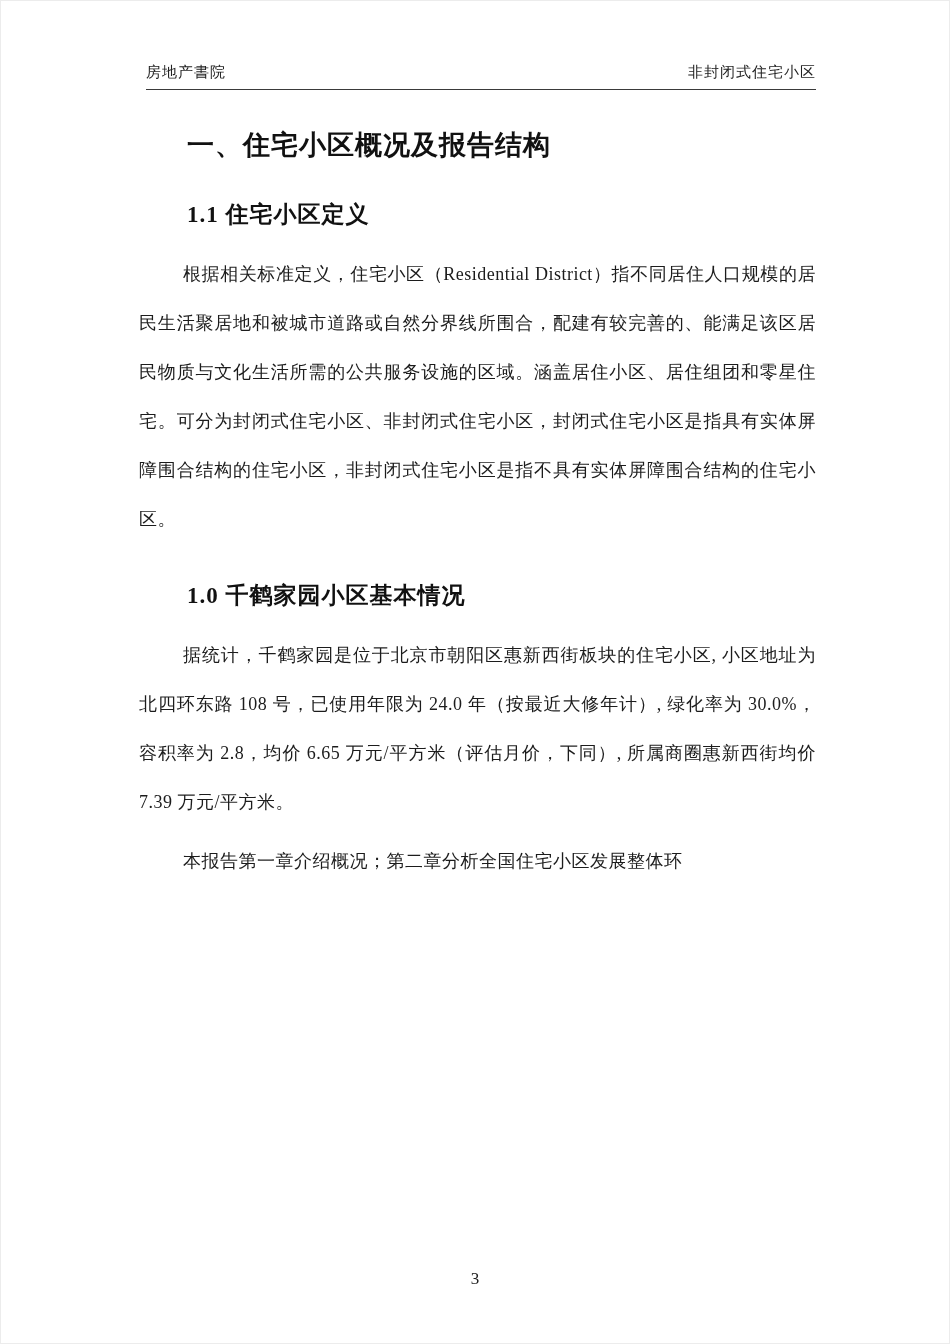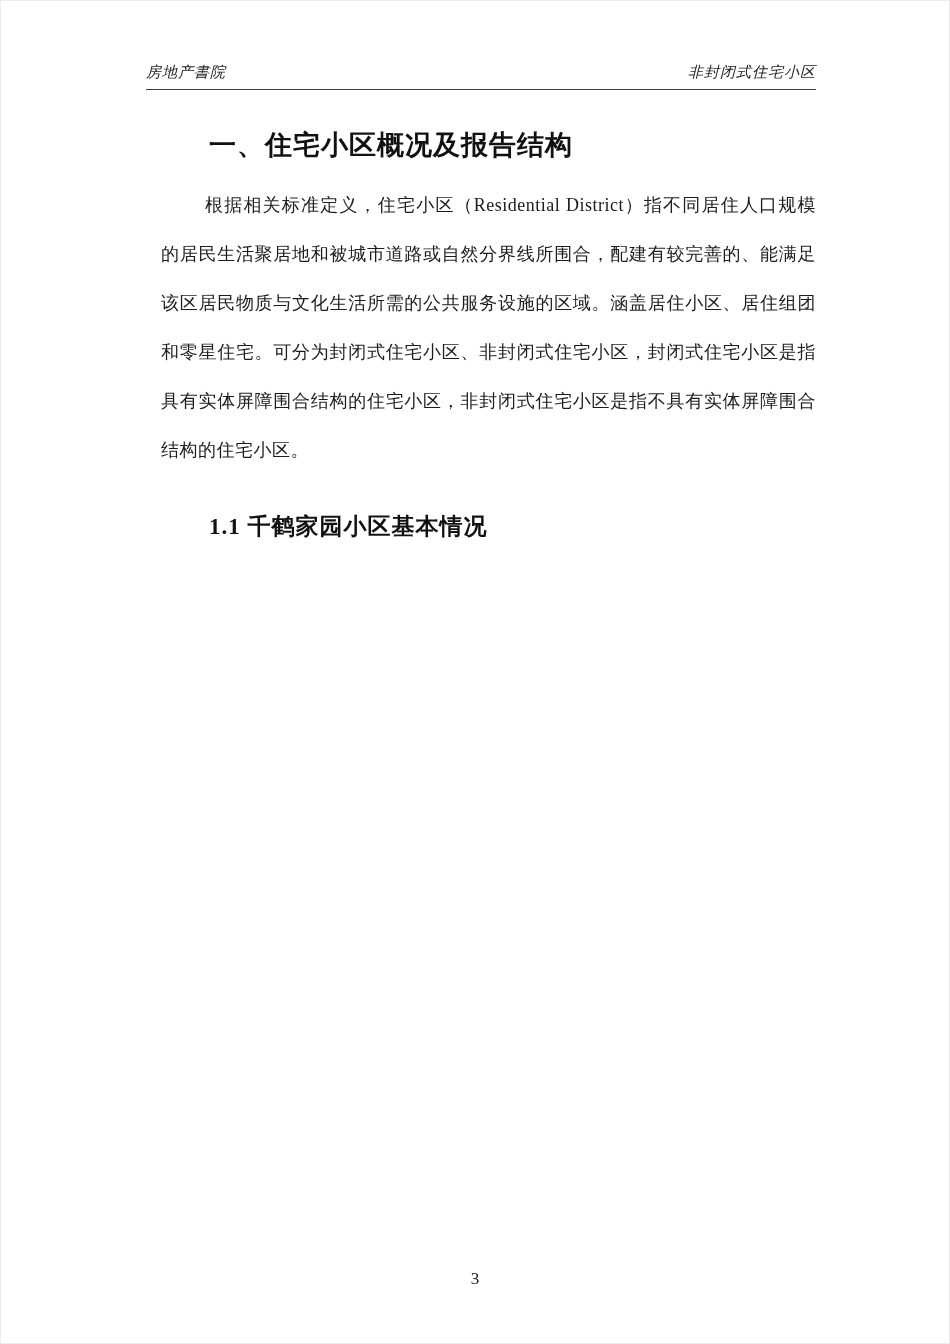--- a/index.html
+++ b/index.html
@@ -25,26 +25,25 @@
     left: 145px;
     right: 133px;
     display: flex;
     justify-content: space-between;
     align-items: flex-end;
     font-size: 15px;
     letter-spacing: 1px;
     color: #222;
     padding-bottom: 7px;
     border-bottom: 1.5px solid #3a3a3a;
-    font-style: italic;
   }
   .doc-body {
     position: absolute;
     top: 100px;
-    left: 160px;
+    left: 138px;
     right: 133px;
   }
   .chapter-title {
     font-size: 27px;
     font-weight: bold;
     margin: 26px 0 18px 48px;
     letter-spacing: 1px;
     color: #111;
   }
   .section-heading {
@@ -84,24 +83,27 @@
 
   <header class="doc-header">
     <span>房地产書院</span>
     <span>非封闭式住宅小区</span>
   </header>
 
   <main class="doc-body">
 
     <h1 class="chapter-title">一、住宅小区概况及报告结构</h1>
 
+    <h2 class="section-heading">1.1 住宅小区定义</h2>
     <p class="para">根据相关标准定义，住宅小区（Residential District）指不同居住人口规模的居民生活聚居地和被城市道路或自然分界线所围合，配建有较完善的、能满足该区居民物质与文化生活所需的公共服务设施的区域。涵盖居住小区、居住组团和零星住宅。可分为封闭式住宅小区、非封闭式住宅小区，封闭式住宅小区是指具有实体屏障围合结构的住宅小区，非封闭式住宅小区是指不具有实体屏障围合结构的住宅小区。</p>
 
-    <h2 class="section-heading">1.1 千鹤家园小区基本情况</h2>
+    <h2 class="section-heading">1.0 千鹤家园小区基本情况</h2>
+    <p class="para">据统计，千鹤家园是位于北京市朝阳区惠新西街板块的住宅小区, 小区地址为北四环东路 108 号，已使用年限为 24.0 年（按最近大修年计）, 绿化率为 30.0%，容积率为 2.8，均价 6.65 万元/平方米（评估月价，下同）, 所属商圈惠新西街均价 7.39 万元/平方米。</p>
 
+    <p class="para last">本报告第一章介绍概况；第二章分析全国住宅小区发展整体环</p>
 
   </main>
 
   <footer class="doc-footer">
     <span>3</span>
   </footer>
 
 </div>
 
 </body></html>

